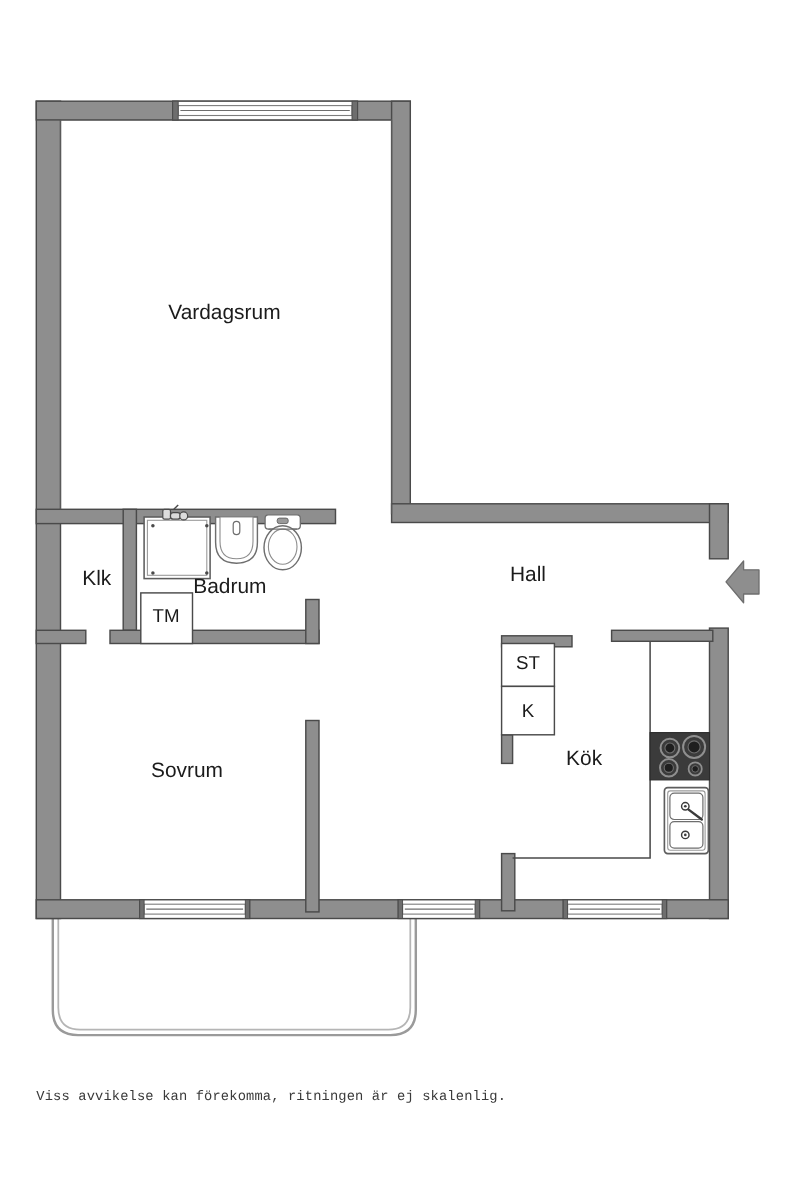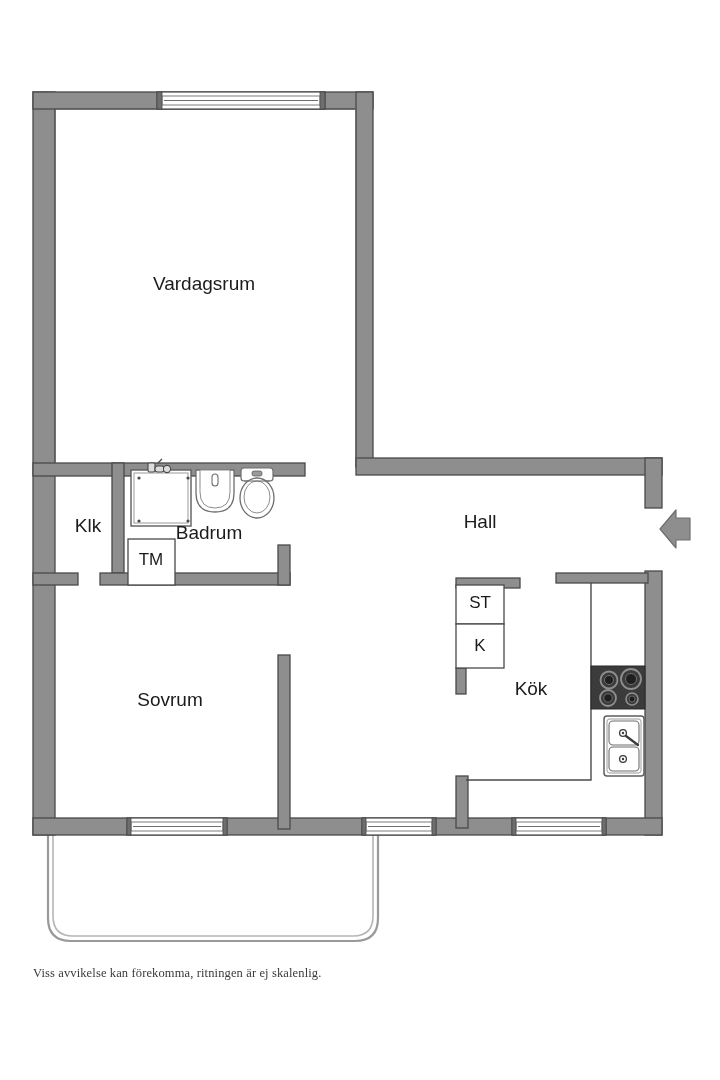--- a/index.html
+++ b/index.html
@@ -37,22 +37,22 @@
   .closet-label {
     font-family: "Liberation Sans", sans-serif;
     font-size: 17px;
     fill: #1b1b1b;
     text-anchor: middle;
     dominant-baseline: middle;
   }
   .disclaimer-text {
     position: absolute;
     left: 33px;
-    top: 966px;
-    font-family: Liberation Serif, serif;
+    top: 990px;
+    font-family: Liberation Mono, monospace;
     font-size: 12.5px;
     color: #3a3a3a;
     letter-spacing: 0.01em;
     white-space: nowrap;
   }
 </style>
 </head>
 <body>
 
 <div id="plan-root">

